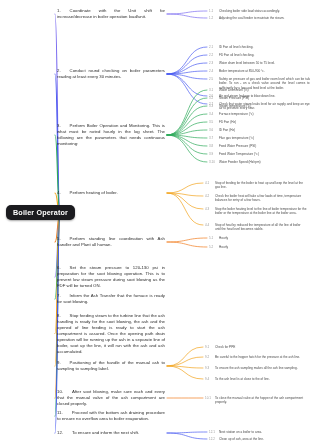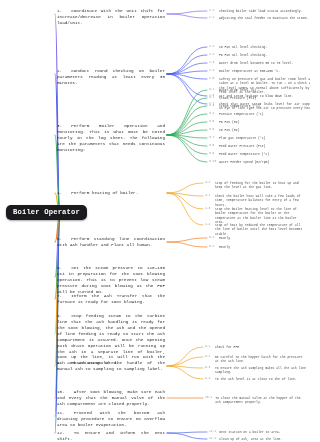--- a/index.html
+++ b/index.html
@@ -3,21 +3,21 @@
 <meta charset="utf-8">
 <style>
   html,body{margin:0;padding:0;}
   body{
     width:310px;height:442px;
     background:#ffffff;
     font-family:"Liberation Sans", sans-serif;
     overflow:hidden;
     position:relative;
   }
-  #canvas{position:absolute;inset:0;width:310px;height:350px;font-family:Liberation Mono, monospace;}
+  #canvas{position:absolute;inset:0;width:310px;height:350px;}
   svg.links{position:absolute;left:0;top:0;width:310px;height:442px;pointer-events:none;}
 
   
   .root{
     position:absolute;
     left:6px; top:205px;
     background:#1b1b1f;
     color:#ffffff;
     border-radius:5px;
     padding:4px 7px;

